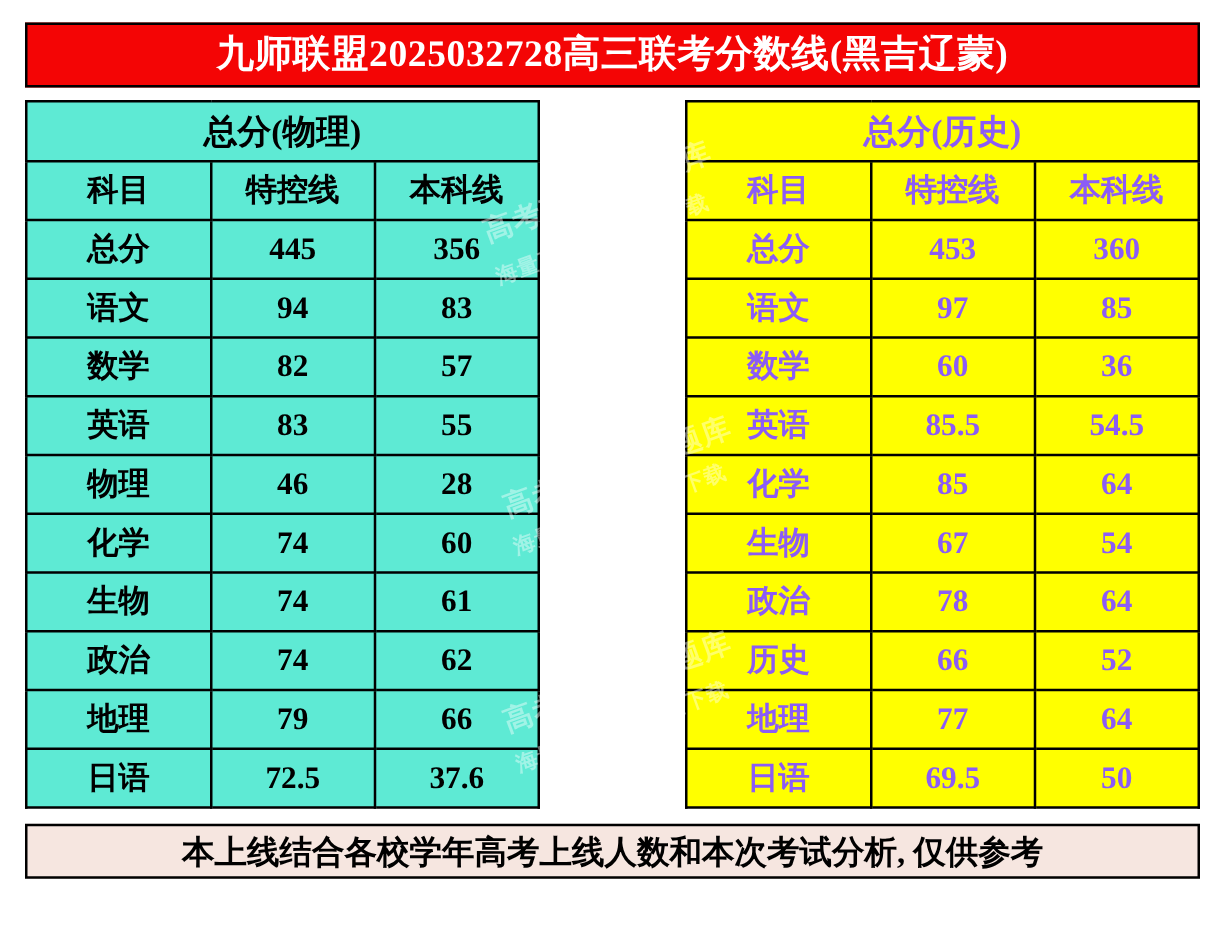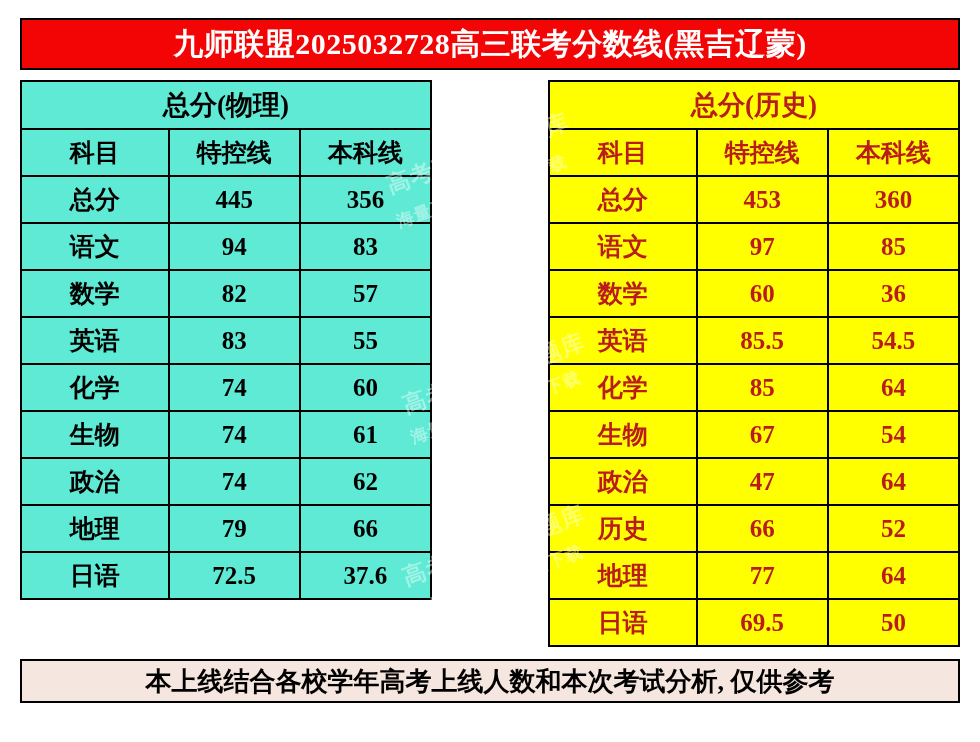--- a/index.html
+++ b/index.html
@@ -81,21 +81,21 @@
   
   .panel-physics table.score td,
   .panel-physics table.score th {
     background: #5eead4;
     color: #000000;
   }
   
   .panel-history table.score td,
   .panel-history table.score th {
     background: #ffff00;
-    color: #b91c1c;
+    color: #8b5cf6;
     margin-left: 44px;
   }
 
   
   .gap {
     width: 100px;
   }
 
   
   .footer-note {
@@ -179,20 +179,25 @@
             <td>数学</td>
             <td>82</td>
             <td>57</td>
           </tr>
           <tr>
             <td>英语</td>
             <td>83</td>
             <td>55</td>
           </tr>
           <tr>
+            <td>物理</td>
+            <td>46</td>
+            <td>28</td>
+          </tr>
+          <tr>
             <td>化学</td>
             <td>74</td>
             <td>60</td>
           </tr>
           <tr>
             <td>生物</td>
             <td>74</td>
             <td>61</td>
           </tr>
           <tr>
@@ -257,21 +262,21 @@
             <td>85</td>
             <td>64</td>
           </tr>
           <tr>
             <td>生物</td>
             <td>67</td>
             <td>54</td>
           </tr>
           <tr>
             <td>政治</td>
-            <td>47</td>
+            <td>78</td>
             <td>64</td>
           </tr>
           <tr>
             <td>历史</td>
             <td>66</td>
             <td>52</td>
           </tr>
           <tr>
             <td>地理</td>
             <td>77</td>

